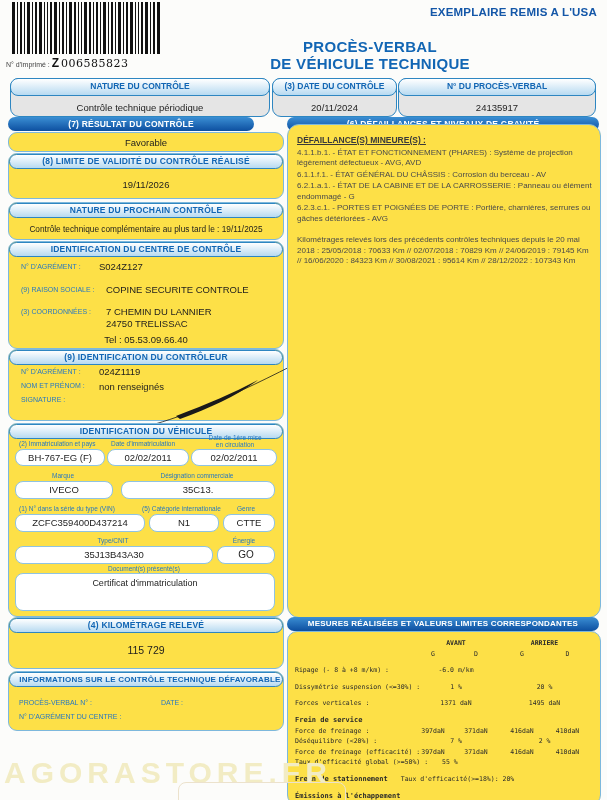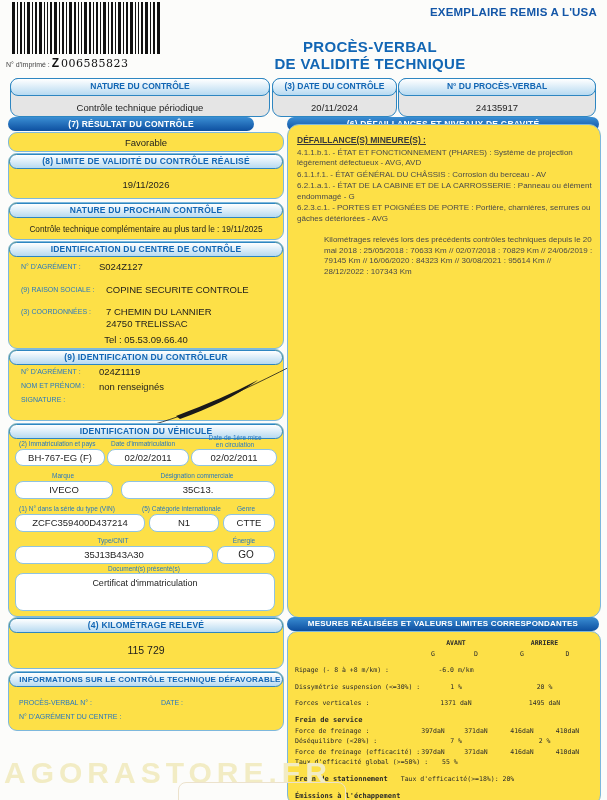--- a/index.html
+++ b/index.html
@@ -43,21 +43,21 @@
   #doc-title { position:absolute; left:245px; top:38px; width:250px; text-align:center; color:#1266b4; font-weight:bold; font-size:15px; line-height:17px; letter-spacing:.3px; }
   
   .topbox { position:absolute; top:78px; height:37px; background:#e5e5e5; border:1.5px solid #2e86c1; border-radius:9px; }
   .topbox .hd { position:absolute; left:-1px; right:-1px; top:-1px; height:16px; background:linear-gradient(#ffffff,#b7daf1); border:1.5px solid #2e86c1; border-radius:8px; color:#1266b4; font-weight:bold; font-size:8.5px; text-align:center; line-height:15px; }
   .topbox .vl { position:absolute; left:0; right:0; bottom:3px; text-align:center; font-size:9.5px; color:#1d1d1d; }
   
   #def-box { padding:0; }
   #def-content { position:absolute; left:9px; right:7px; top:10px; color:#4a4a4a; font-size:8px; line-height:10.5px; }
   #def-heading { font-weight:bold; text-decoration:underline; color:#3a3a3a; font-size:8.5px; margin-bottom:2px; }
   .def-item { margin-bottom:1px; }
-  #def-km { margin-top:11px;margin-left:27px; }
+  #def-km { margin-top:11px; }
   
   #mes-box { font-family:"DejaVu Sans Mono", monospace; font-size:6.5px; color:#2a2a2a; }
   #mes-content { position:absolute; left:7px; right:5px; top:6px; }
   .mrow { display:grid; grid-template-columns:118px 40px 46px 46px 45px; align-items:baseline; line-height:10.5px; }
   .mrow .lab { white-space:nowrap; grid-column:1; }
   .mc { text-align:center; white-space:nowrap; }
   .sp-av { grid-column:2 / span 2; text-align:center; }
   .sp-ar { grid-column:4 / span 2; text-align:center; }
   .c2{grid-column:2} .c3{grid-column:3} .c4{grid-column:4} .c5{grid-column:5}
   .mtitle { font-weight:bold; font-size:7px; line-height:11px; }
@@ -118,21 +118,21 @@
     </g>
   </svg>
   <div id="print-line">
     <span>N° d'imprimé :</span>
     <span class="z">Z</span>
     <span class="num">006585823</span>
   </div>
   <div id="copy-note">EXEMPLAIRE REMIS A L'USA</div>
   <div id="doc-title">
     <div>PROCÈS-VERBAL</div>
-    <div>DE VALIDITÉ TECHNIQUE</div>
+    <div>DE VÉHICULE TECHNIQUE</div>
   </div>
 
   <div class="topbox" style="left:10px;width:258px;">
     <div class="hd">NATURE DU CONTRÔLE</div>
     <div class="vl">Contrôle technique périodique</div>
   </div>
   <div class="topbox" style="left:272px;width:123px;">
     <div class="hd">(3) DATE DU CONTRÔLE</div>
     <div class="vl">20/11/2024</div>
   </div>

